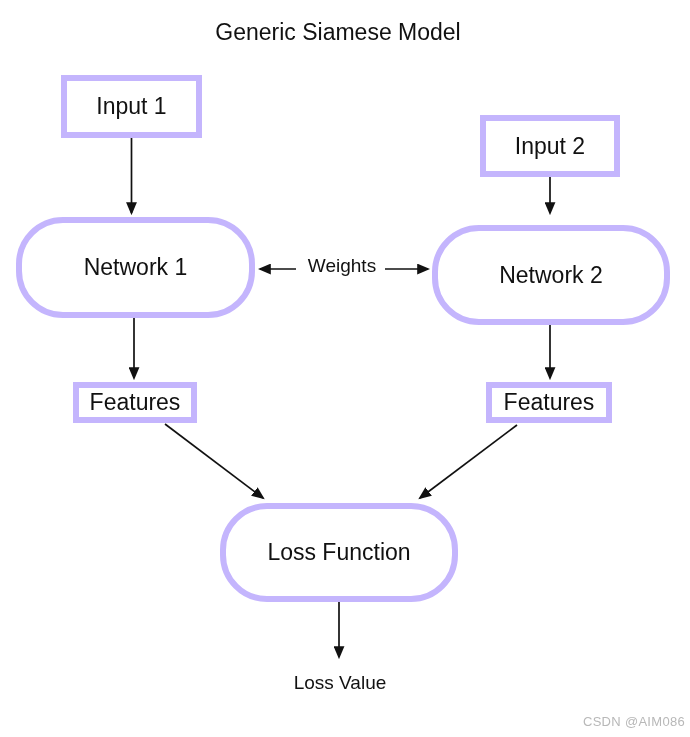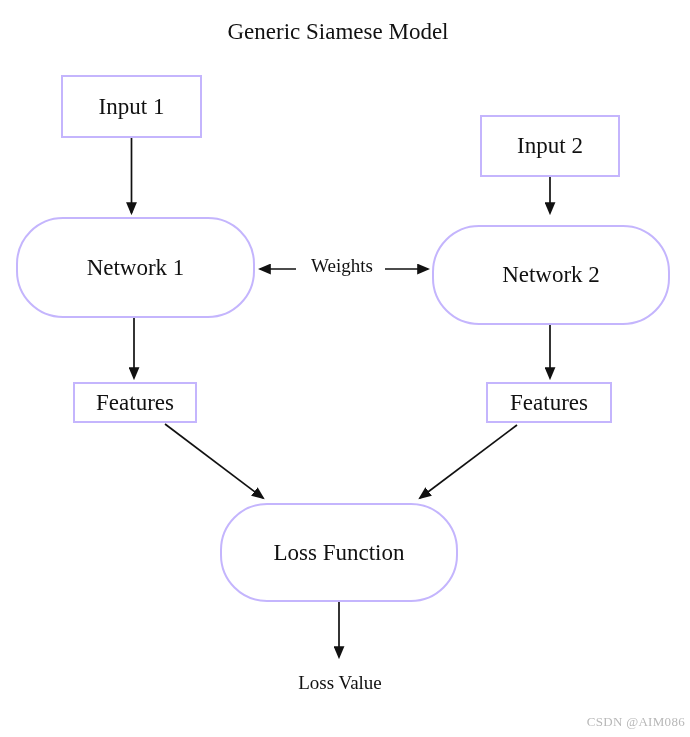--- a/index.html
+++ b/index.html
@@ -5,21 +5,21 @@
   html, body {
     margin: 0;
     padding: 0;
     background: #ffffff;
   }
   .canvas {
     position: relative;
     width: 690px;
     height: 737px;
     background: #ffffff;
-    font-family: Liberation Serif, serif;
+    font-family: Liberation Sans, sans-serif;
     color: #111111;
     overflow: hidden;
   }
   .edges-layer {
     position: absolute;
     left: 0;
     top: 0;
     width: 690px;
     height: 737px;
   }
@@ -29,21 +29,21 @@
     top: 19px;
     width: 676px;
     text-align: center;
     font-size: 23px;
     color: #111111;
   }
   .node {
     position: absolute;
     box-sizing: border-box;
     background: #ffffff;
-    border: 2px solid #c4b5fd;
+    border: 6px solid #c4b5fd;
     display: flex;
     align-items: center;
     justify-content: center;
     font-size: 23px;
     color: #111111;
     white-space: nowrap;
   }
   .node.rounded {
     border-radius: 47px;
   }

